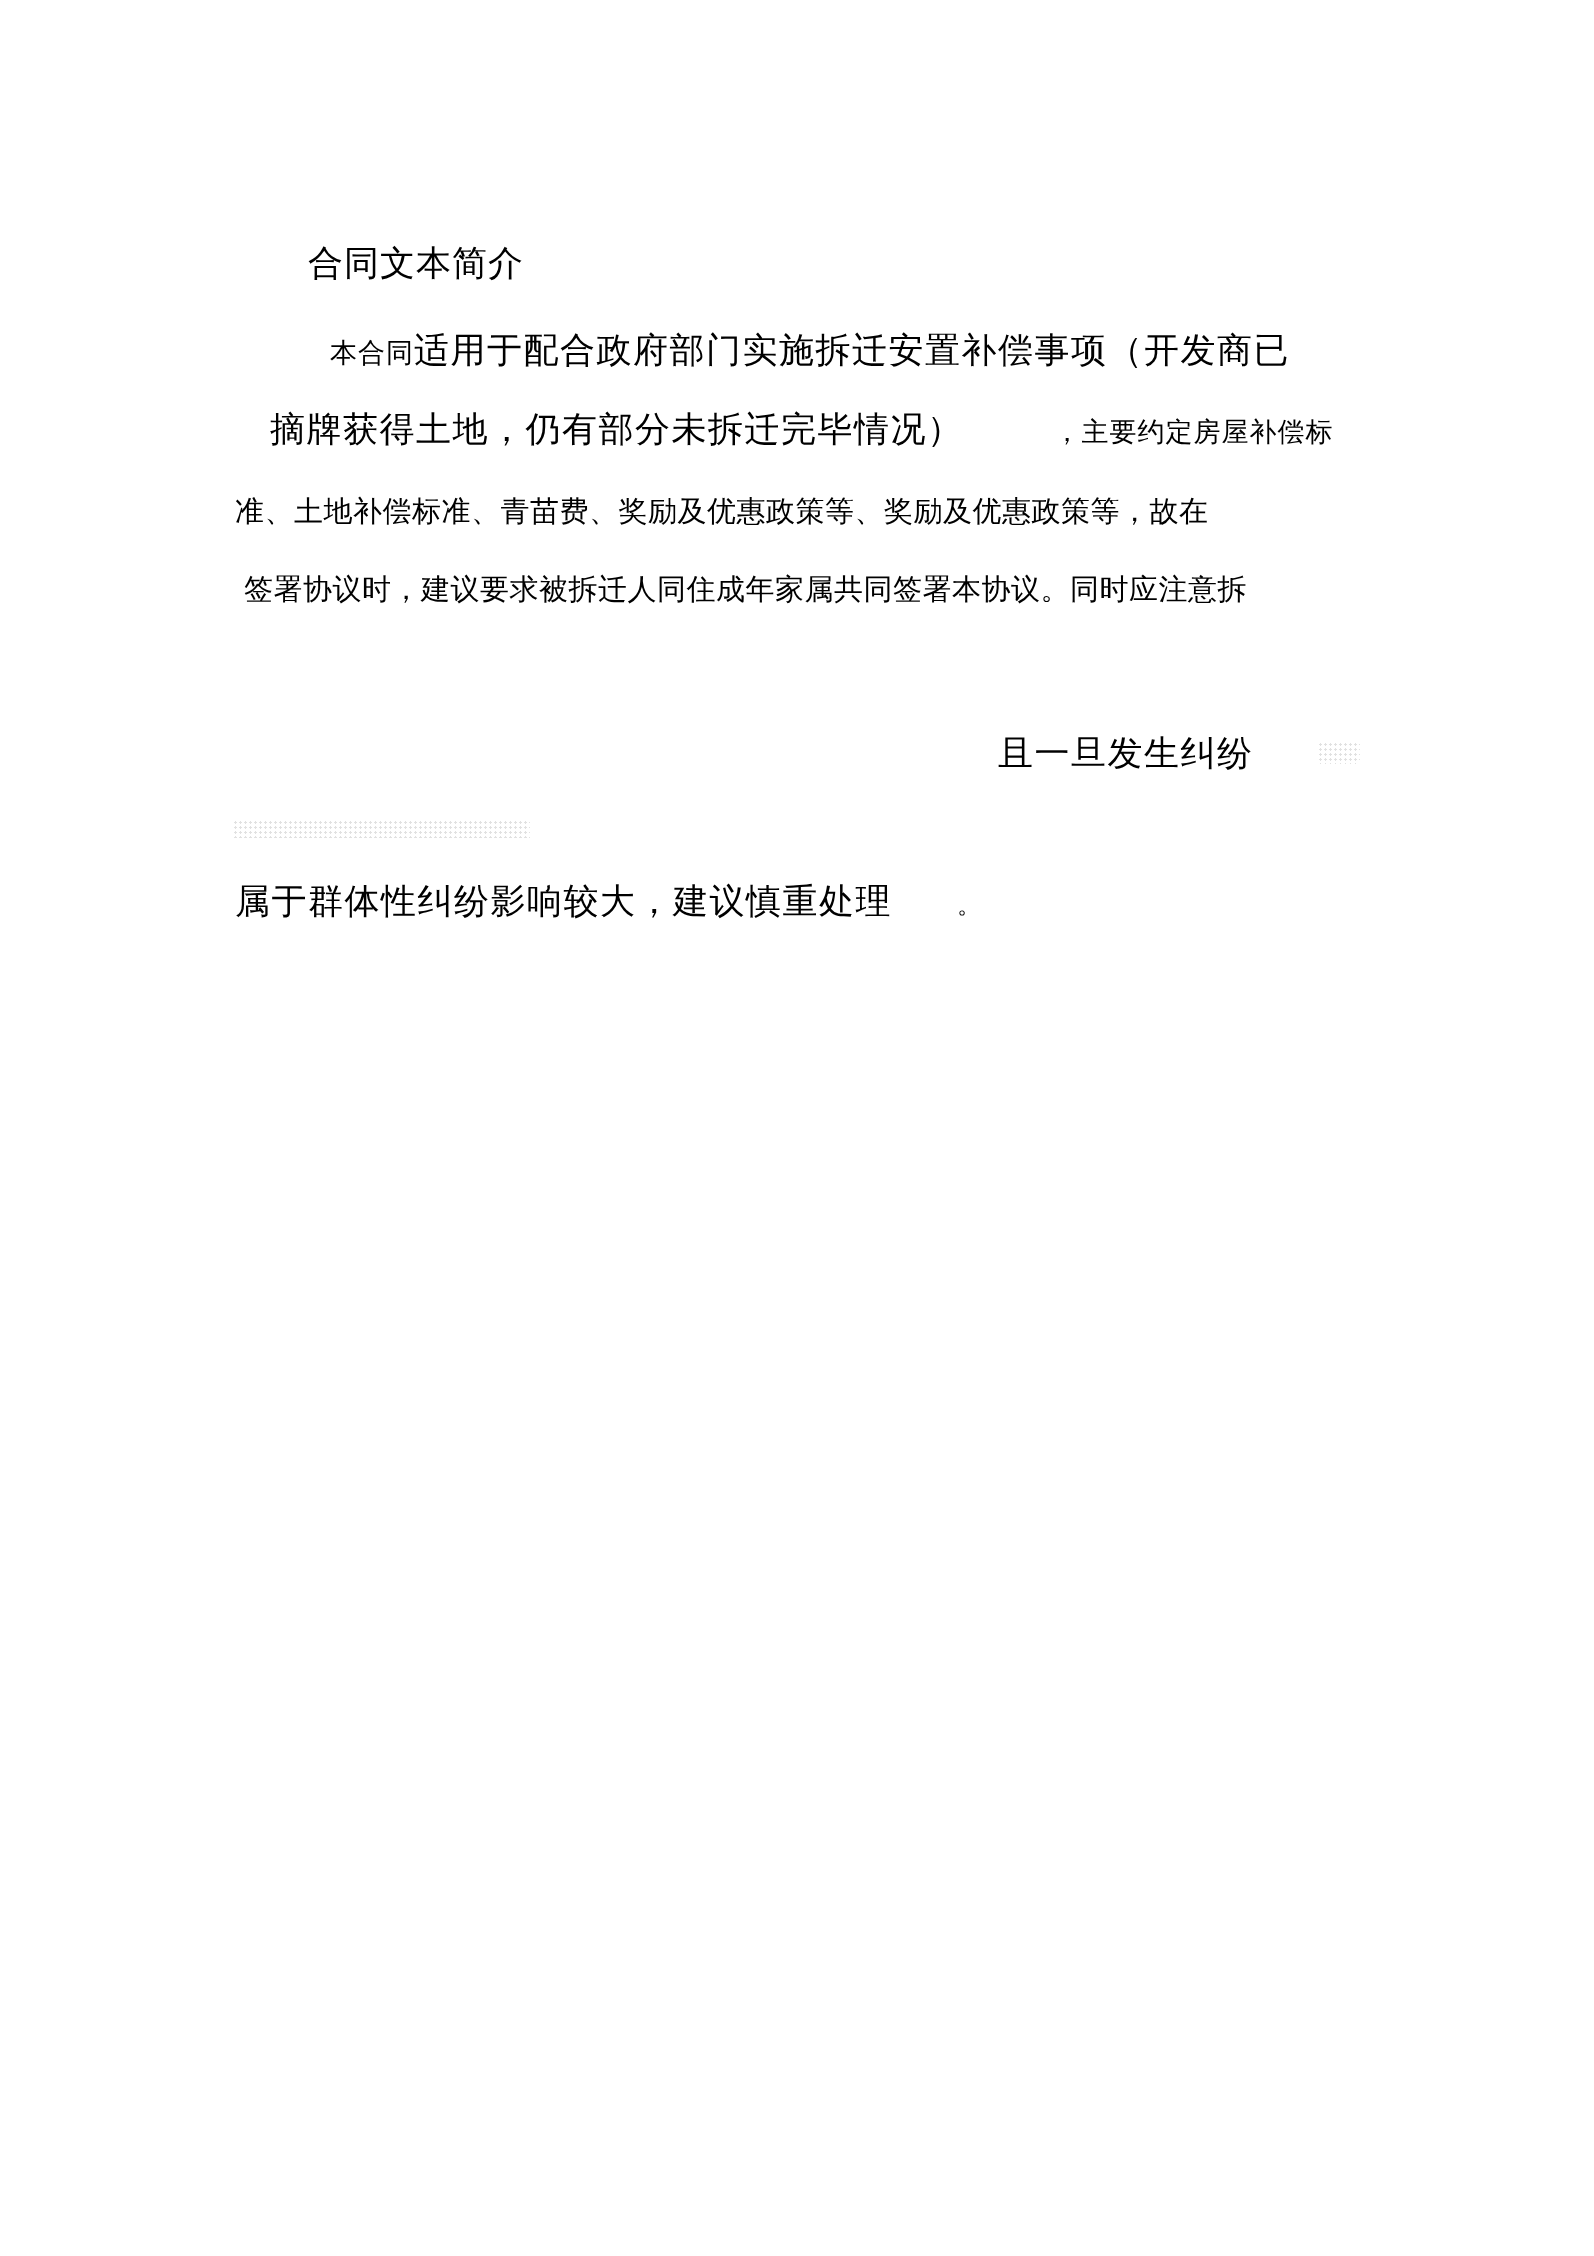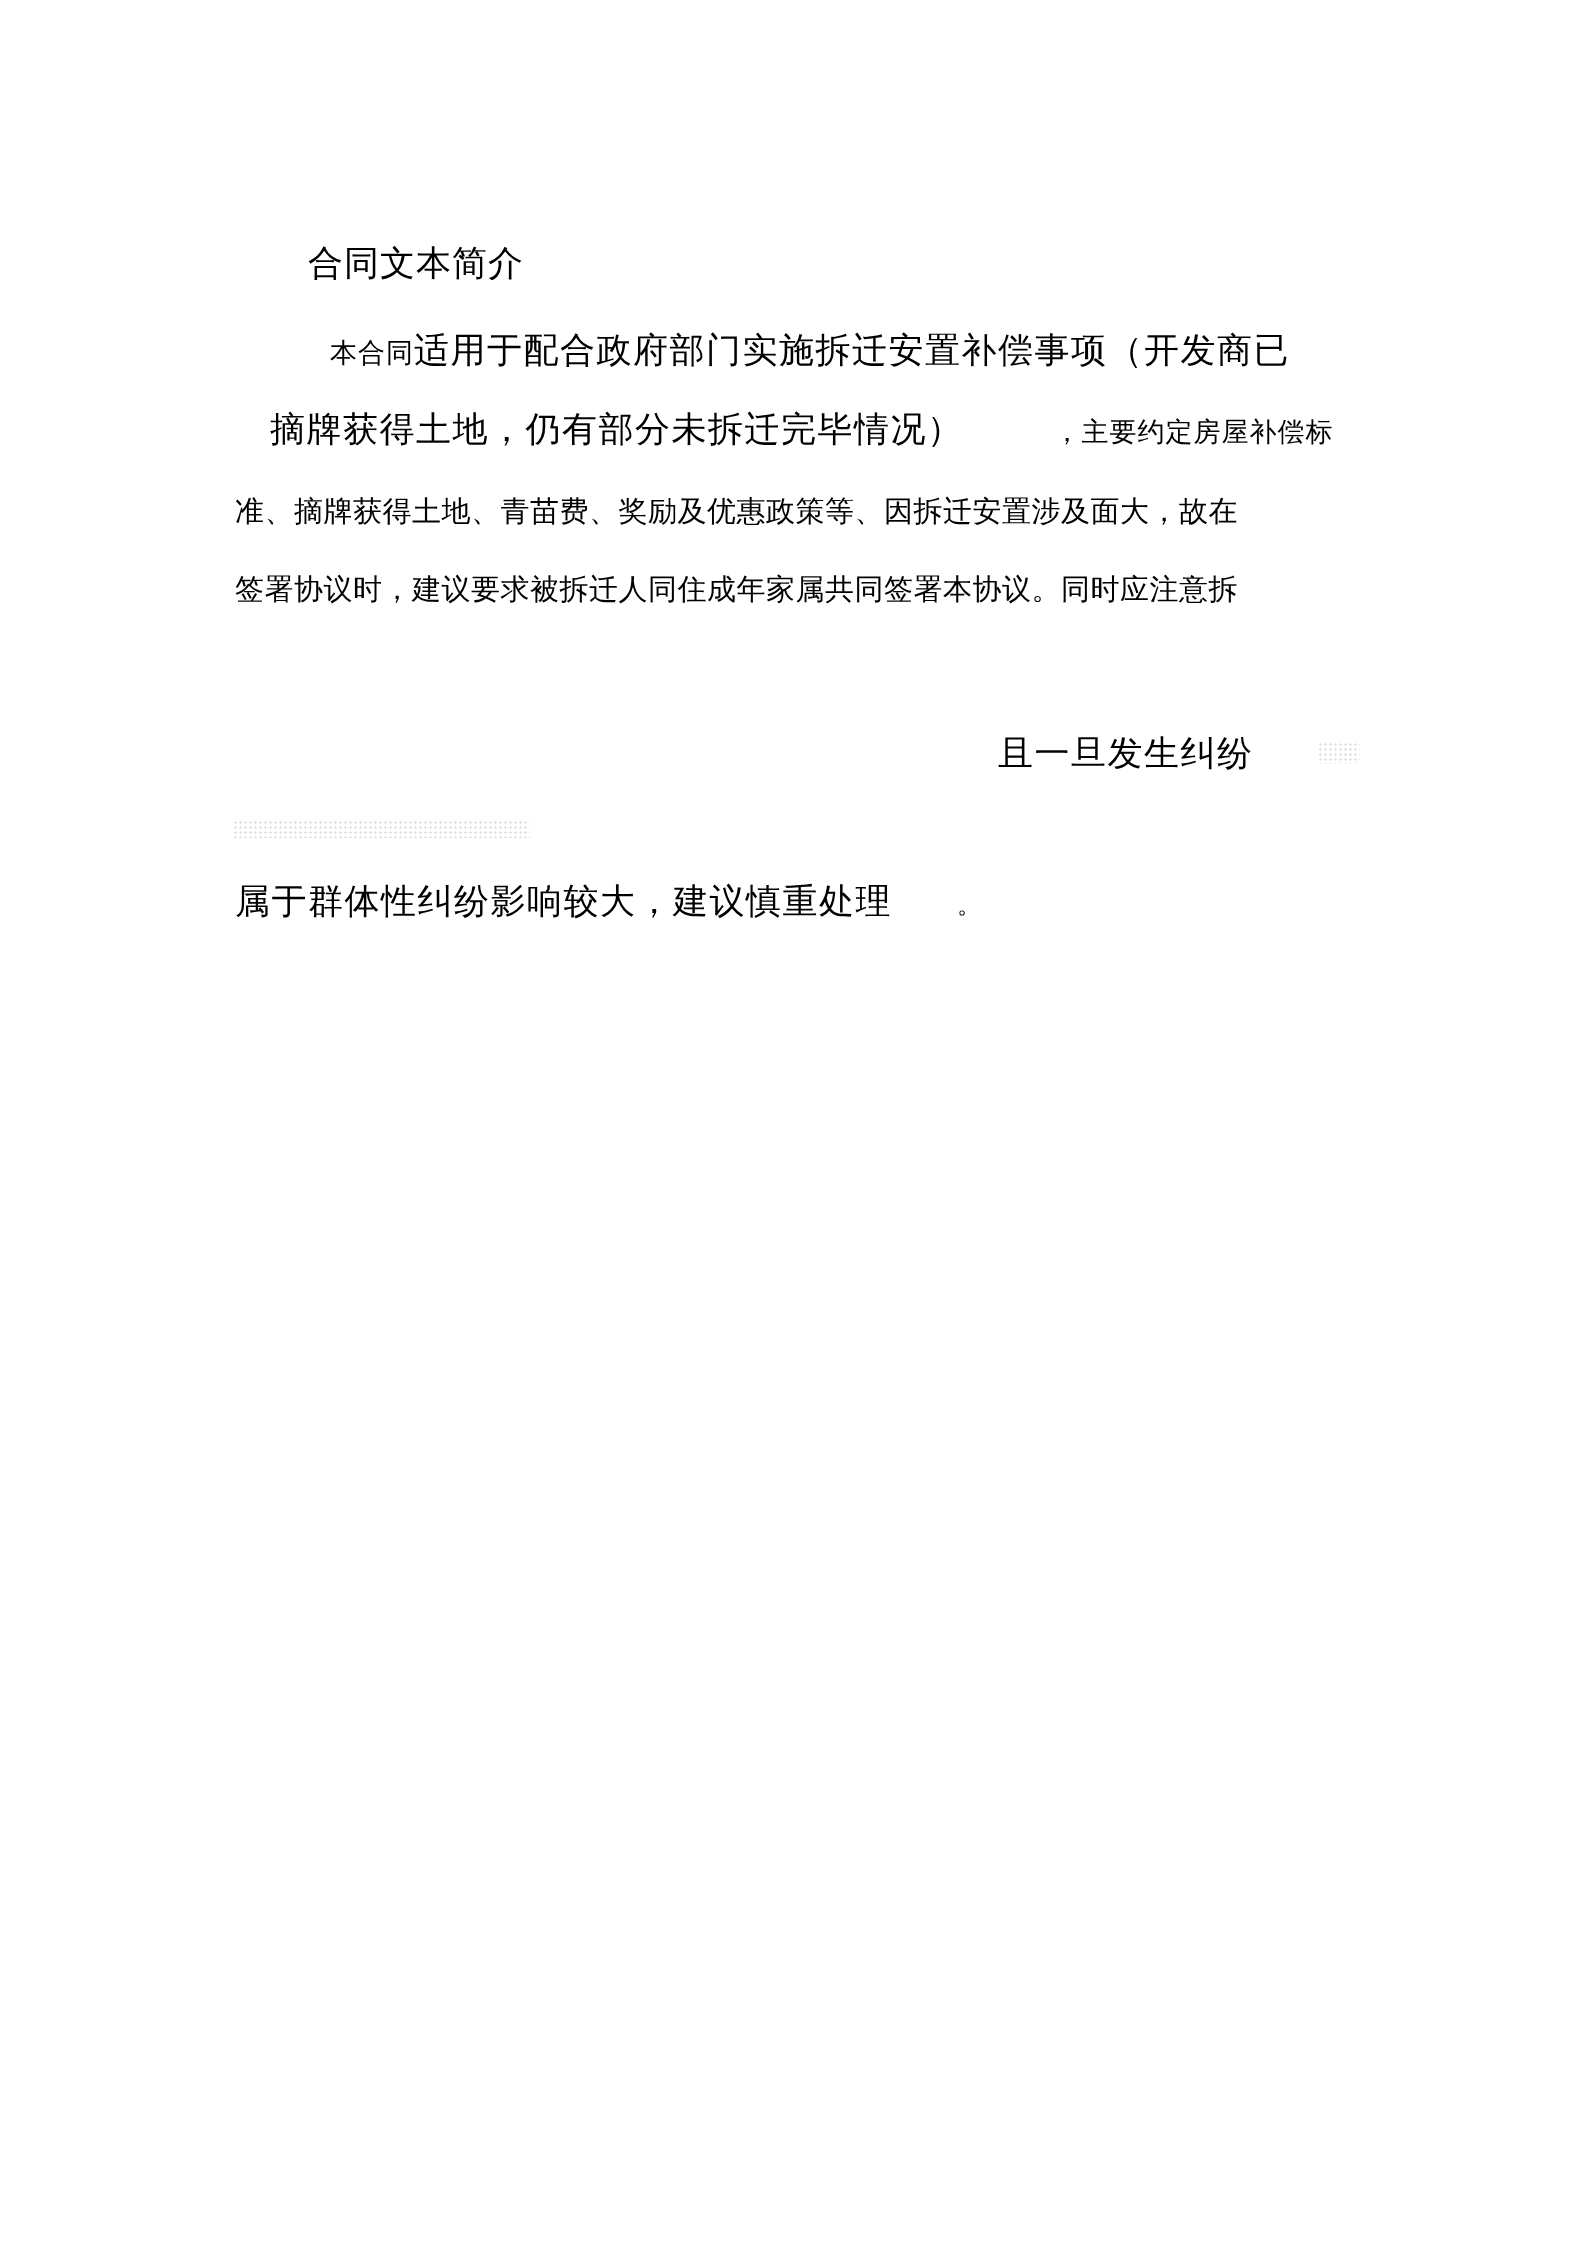--- a/index.html
+++ b/index.html
@@ -58,23 +58,23 @@
   <div class="abs t-heading" style="left:308px; top:240px;">合同文本简介</div>
 
   <div class="abs line-flow" style="left:270px; top:406px;">
     <span class="t-large">摘牌获得土地，仍有部分未拆迁完毕情况）</span><span class="gap-90"></span><span class="t-small">，主要约定房屋补偿标</span>
   </div>
 
   <div class="abs line-flow" style="left:330px; top:327px;">
     <span class="t-small">本合同</span><span class="t-large">适用于配合政府部门实施拆迁安置补偿事项（开发商已</span>
   </div>
 
-  <div class="abs t-body" style="left:235px; top:492px;">准、摘牌获得土地、青苗费、奖励及优惠政策等、因拆迁安置涉及面大，故在</div>
+  <div class="abs t-body" style="left:235px; top:492px;">准、土地补偿标准、青苗费、奖励及优惠政策等、奖励及优惠政策等，故在</div>
 
-  <div class="abs t-body" style="left:235px; top:570px;">签署协议时，建议要求被拆迁人同住成年家属共同签署本协议。同时应注意拆</div>
+  <div class="abs t-body" style="left:244px; top:570px;">签署协议时，建议要求被拆迁人同住成年家属共同签署本协议。同时应注意拆</div>
 
 
   <div class="abs t-large" style="left:998px; top:730px;font-family:Liberation Serif, serif;">且一旦发生纠纷</div>
 
   <div class="abs faint-dots" style="left:1318px; top:742px; width:42px; height:22px;"></div>
 
   <div class="abs faint-dots" style="left:233px; top:820px; width:297px; height:18px;"></div>
 
   <div class="abs line-flow" style="left:235px; top:878px;">
     <span class="t-large">属于群体性纠纷影响较大，建议慎重处理</span><span class="gap-65"></span><span class="t-tiny">。</span>

